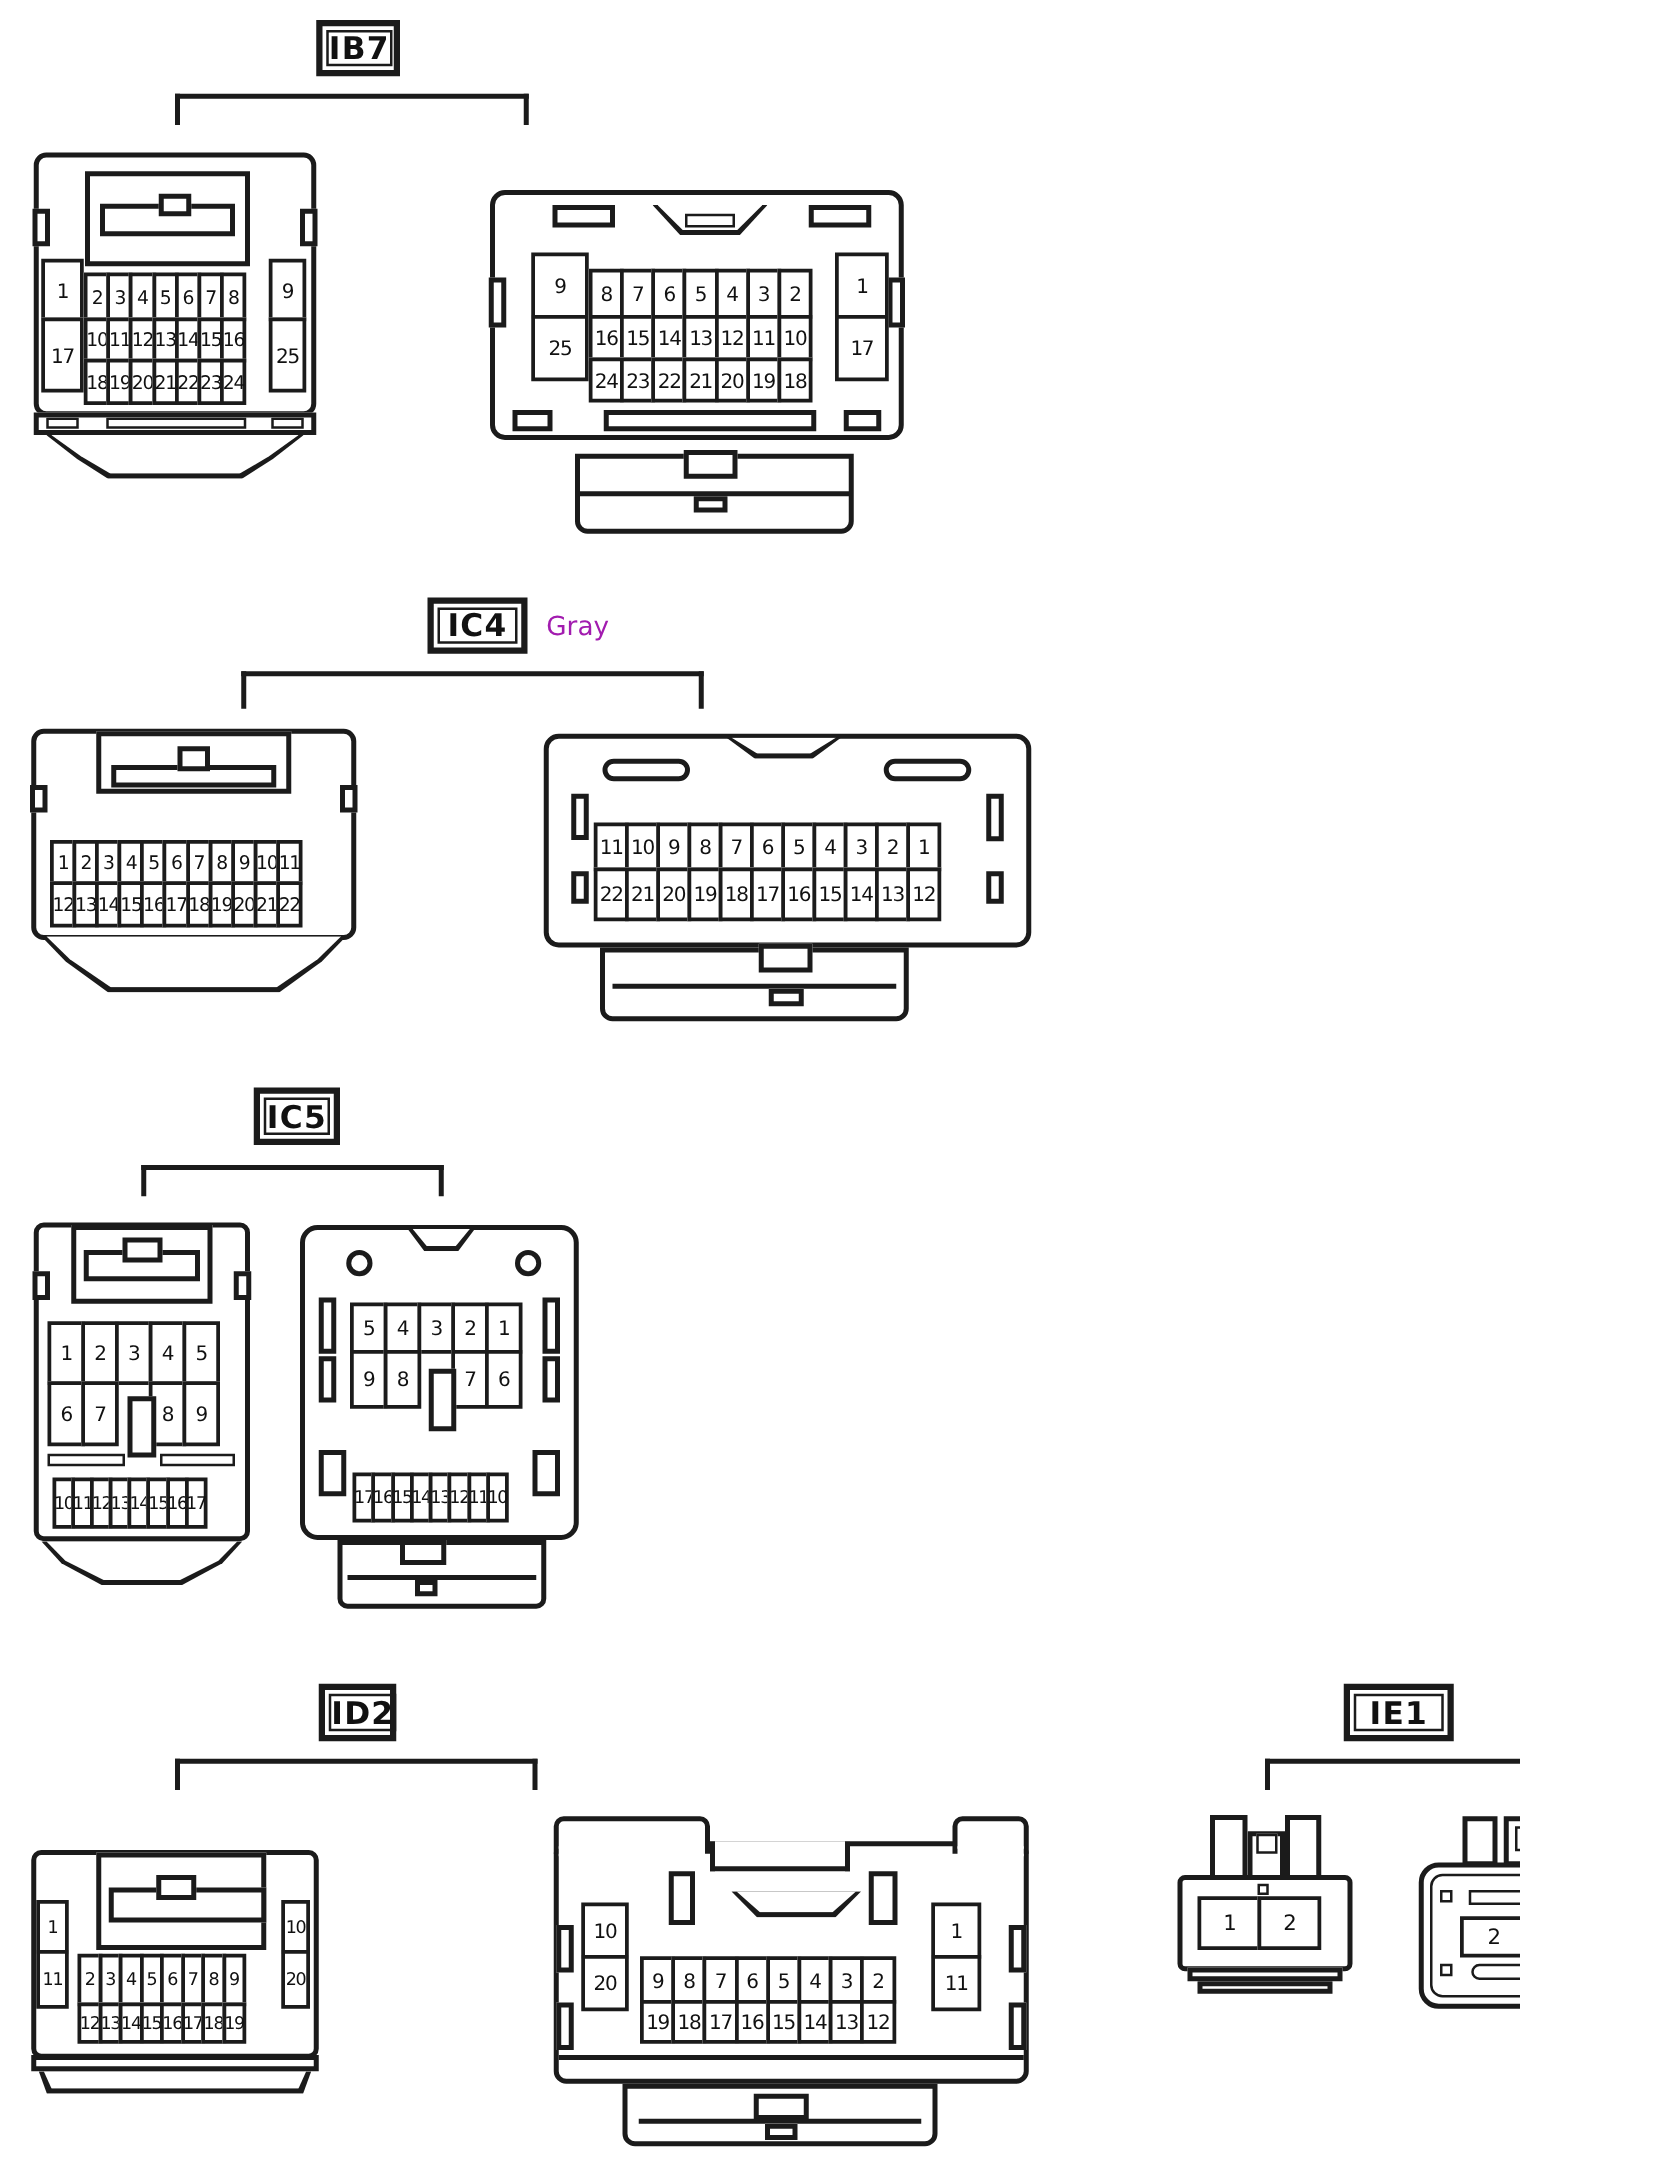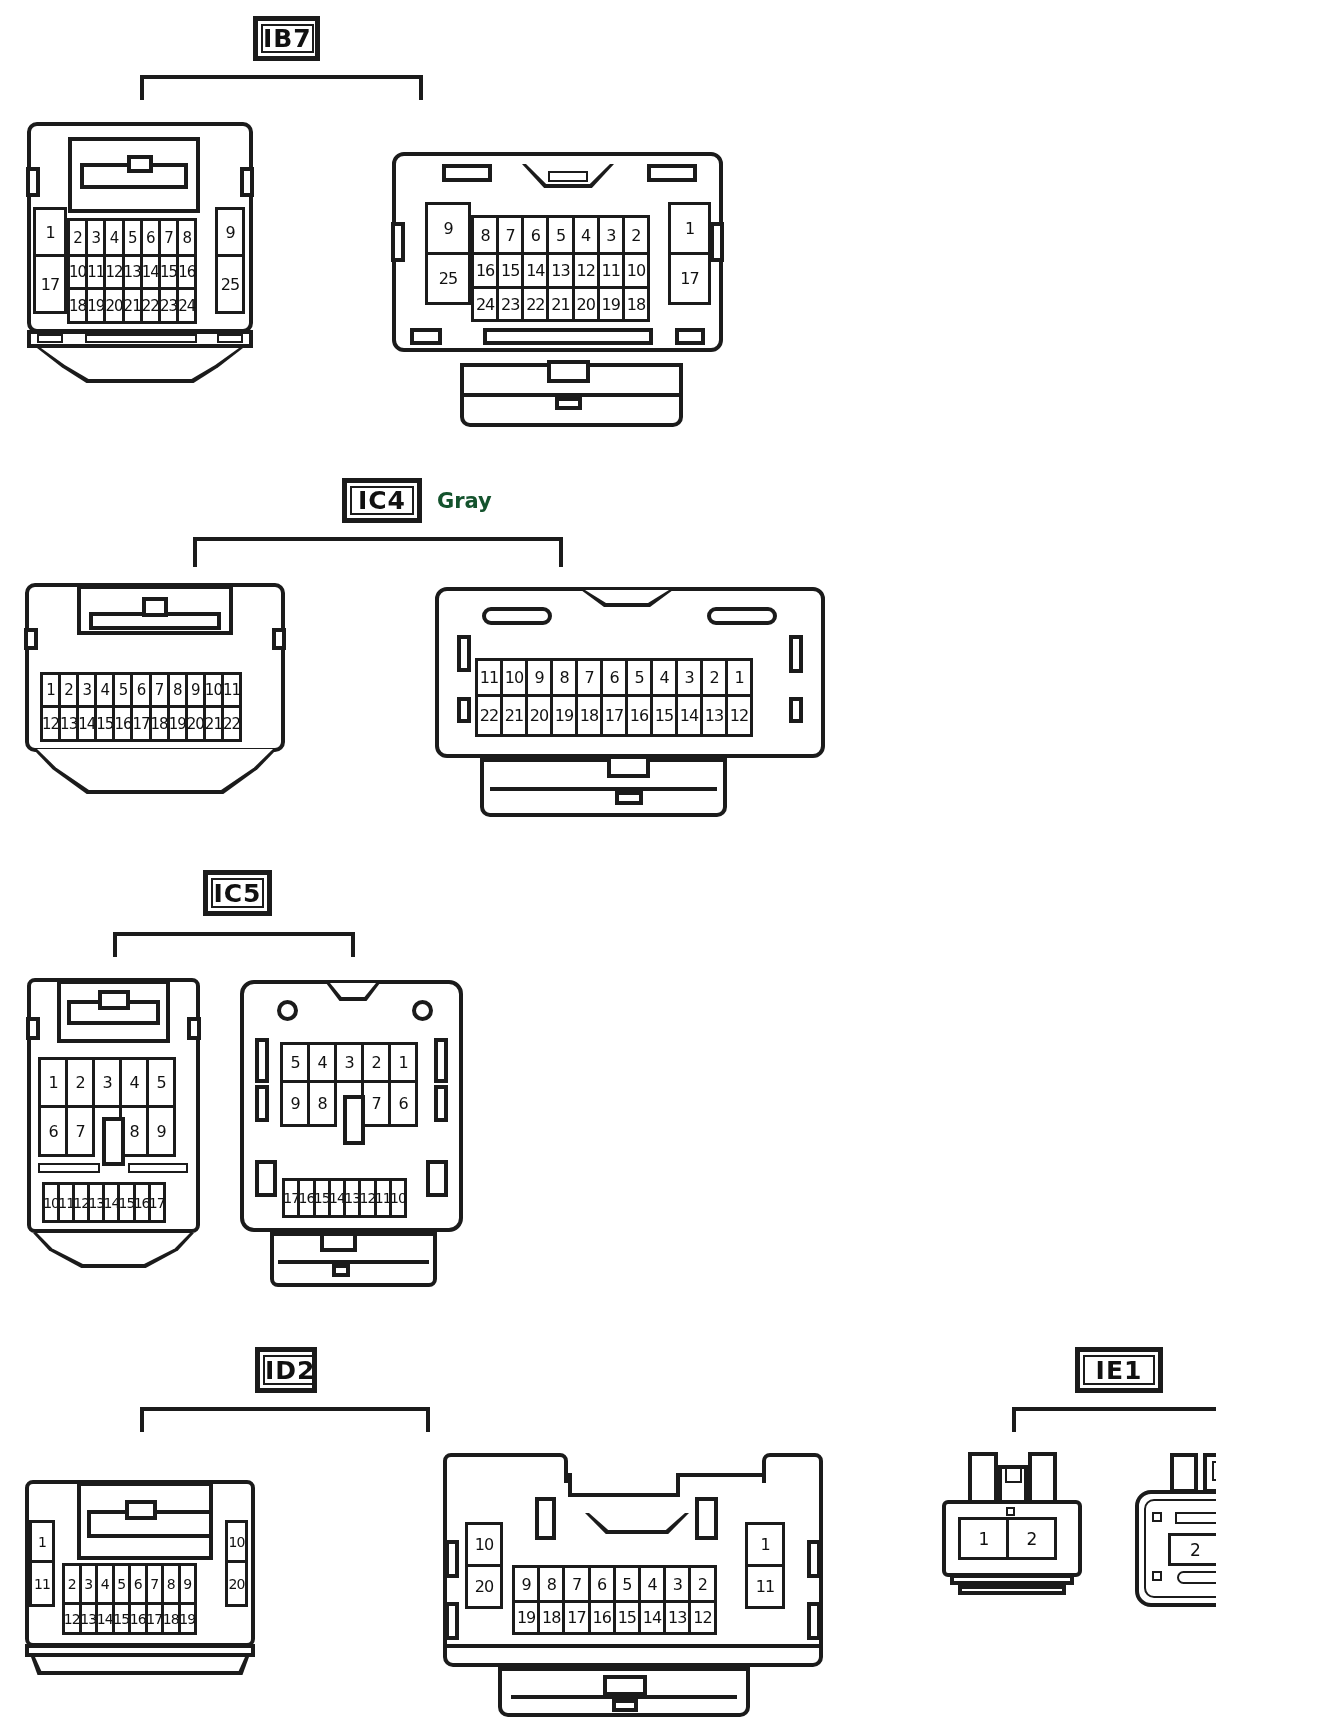--- a/index.html
+++ b/index.html
@@ -3,21 +3,21 @@
 <meta charset="utf-8">
 <style>
   html,body{margin:0;padding:0;background:#fff;}
   #stage{position:relative;width:1216px;height:1736px;background:#fff;font-family:"DejaVu Sans",sans-serif;overflow:hidden;}
   .abs{position:absolute;box-sizing:border-box;}
   .ln{border:4px solid #1b1b1b;background:#fff;}
   .thin{border:2px solid #1b1b1b;background:#fff;}
   .lblbox{position:absolute;box-sizing:border-box;border:5px solid #1b1b1b;background:#fff;padding:3px;display:flex;}
   .lblin{border:2px solid #1b1b1b;flex:1;display:flex;align-items:center;justify-content:center;font-weight:bold;font-size:25px;color:#111;letter-spacing:1px;}
   .bracket{position:absolute;box-sizing:border-box;border:4px solid #1b1b1b;border-bottom:none;background:transparent;}
-  .note{position:absolute;font-weight:bold;font-size:21px;color:#14532d;}
+  .note{position:absolute;font-weight:normal;font-size:21px;color:#a21caf;}
   .pins{position:absolute;display:flex;flex-direction:column;}
   .prow{display:flex;}
   .prow+.prow{margin-top:-3px;}
   .pcell{box-sizing:border-box;border:3px solid #1b1b1b;background:#fff;display:flex;align-items:center;justify-content:center;color:#111;flex:none;letter-spacing:-1px;}
   .pcell+.pcell{margin-left:-3px;}
   .pcell.empty{border-color:transparent;background:transparent;}
   .trap{position:absolute;}
 </style>
 </head>
 <body>

